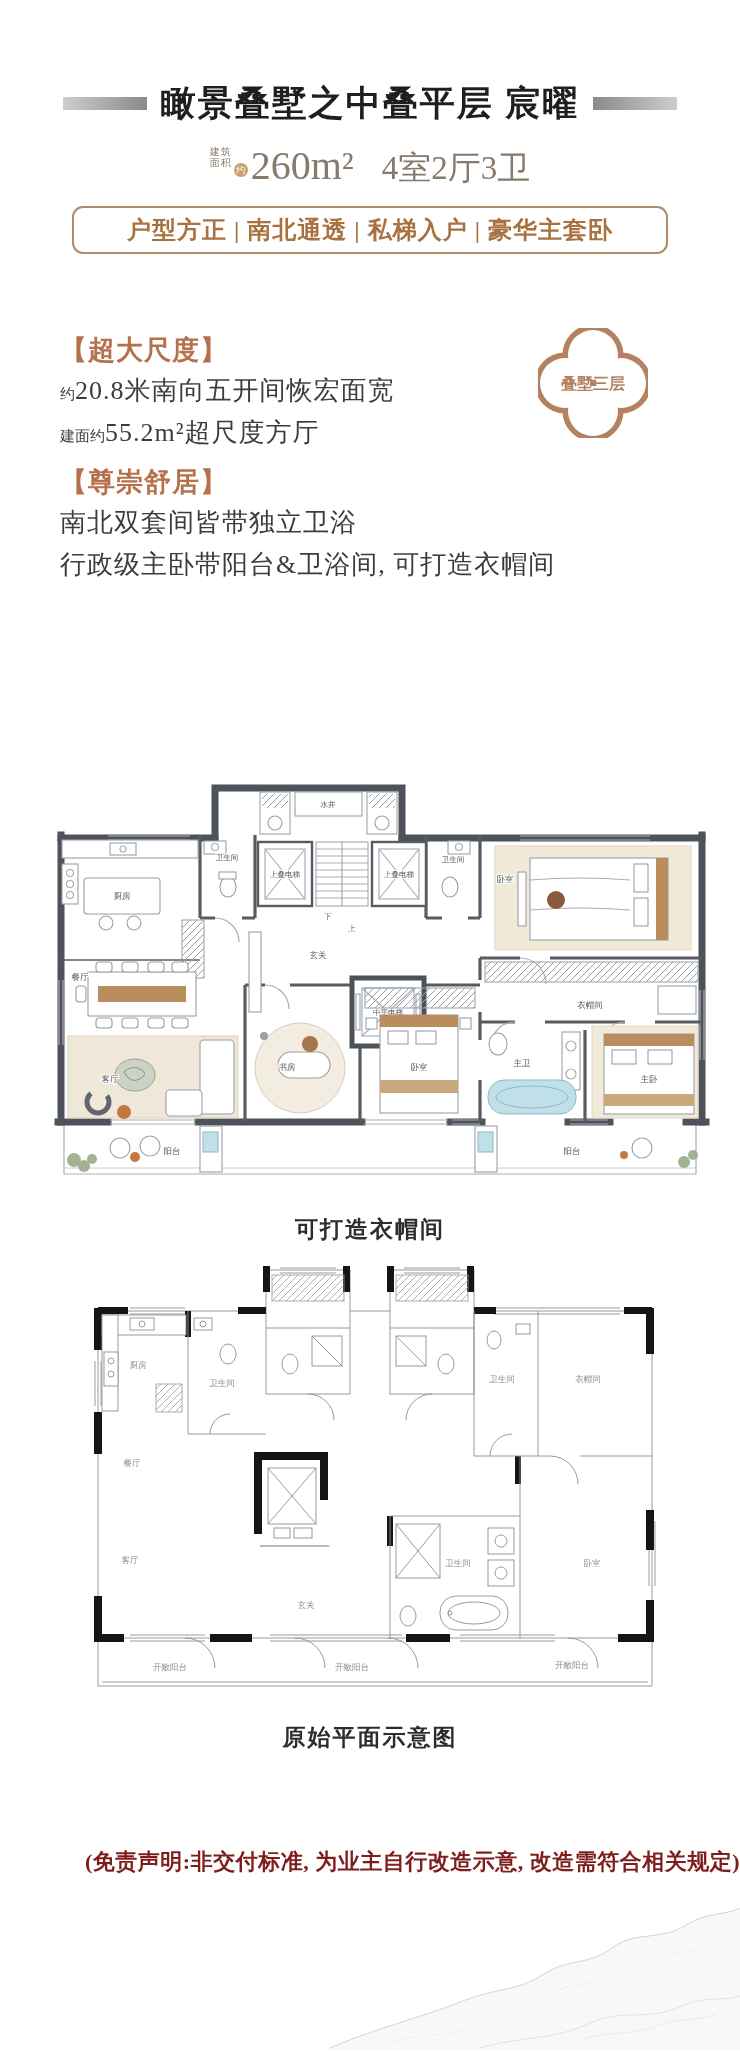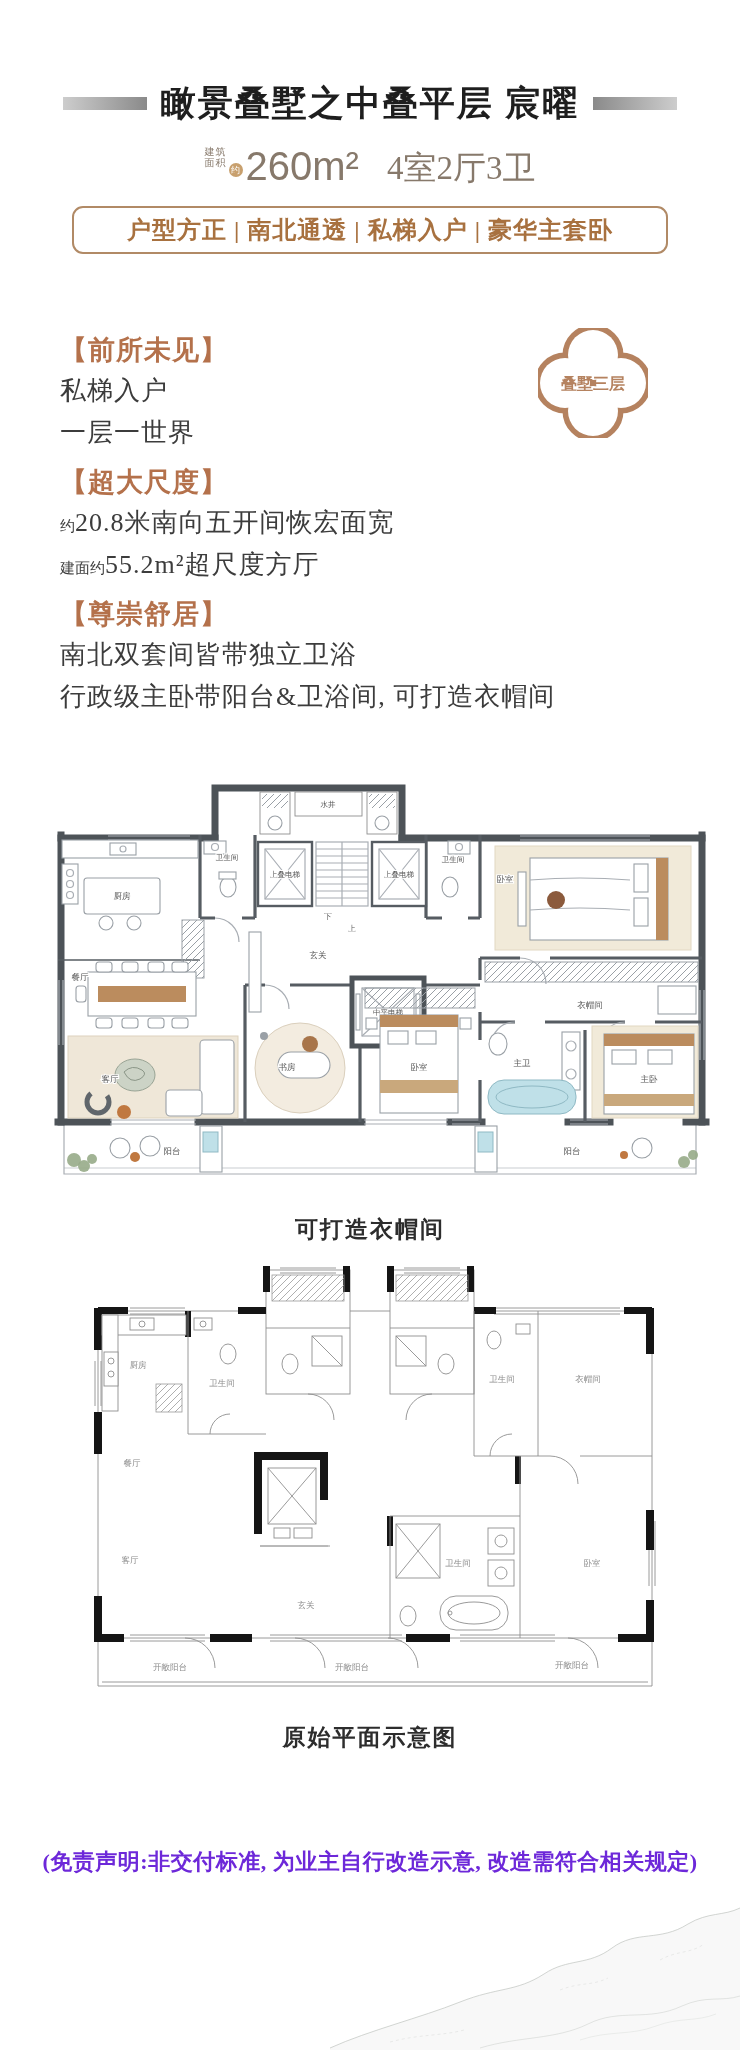--- a/index.html
+++ b/index.html
@@ -9,21 +9,21 @@
   
   .title-row{position:absolute;top:80px;left:0;right:0;display:flex;align-items:center;justify-content:center;gap:14px;}
   .bar{width:84px;height:13px;}
   .bar-l{background:linear-gradient(to right,#cdcdcd,#8a8a8a);}
   .bar-r{background:linear-gradient(to left,#cdcdcd,#8a8a8a);}
   .title{font-size:35px;font-weight:bold;color:#1e1e1e;letter-spacing:2px;white-space:nowrap;}
 
   .spec-row{position:absolute;top:146px;left:0;right:0;display:flex;align-items:flex-end;justify-content:center;color:#87796b;}
   .spec-build{display:flex;flex-direction:column;font-size:10px;line-height:11px;margin-bottom:18px;letter-spacing:1px;}
   .spec-dot{width:14px;height:14px;border-radius:50%;background:#c8a06e;color:#fff;font-size:9px;line-height:14px;text-align:center;margin:0 3px 9px 2px;}
-  .spec-area{font-size:40px;line-height:1;font-family:Liberation Sans, sans-serif;}
+  .spec-area{font-size:40px;line-height:1;font-family:Liberation Serif, serif;}
   .spec-rooms{font-size:33px;line-height:1.05;margin-left:28px;font-family:"Liberation Serif","DejaVu Serif",serif;}
 
   .feature-box{position:absolute;left:72px;right:72px;top:206px;height:44px;border:2px solid #b18a66;border-radius:11px;
                display:flex;align-items:center;justify-content:center;font-weight:bold;font-size:24px;color:#a8713f;
                letter-spacing:1px;font-family:"Liberation Serif","DejaVu Serif",serif;white-space:nowrap;}
 
   
   .sections{position:absolute;left:60px;top:330px;width:540px;font-family:"Liberation Serif","DejaVu Serif",serif;}
   .sec{margin-bottom:8px;}
   .sec-title{height:40px;line-height:40px;font-size:27px;font-weight:bold;color:#b4714b;letter-spacing:1px;}
@@ -31,21 +31,21 @@
   .sec-line .prefix{font-size:15px;letter-spacing:0;}
 
   .badge{position:absolute;left:538px;top:328px;width:110px;height:110px;}
 
   
   .plan1{position:absolute;left:50px;top:780px;}
   .plan2{position:absolute;left:90px;top:1266px;}
   .caption{position:absolute;left:0;right:0;text-align:center;font-size:23px;font-weight:bold;color:#2d2d2d;letter-spacing:2px;}
   .cap1{top:1214px;}
   .cap2{top:1722px;}
-  .disclaimer{position:absolute;top:1847px;left:0;right:0;text-align:center;font-size:22px;font-weight:bold;color:#6d28d9;
+  .disclaimer{position:absolute;top:1847px;left:0;right:0;text-align:right;font-size:22px;font-weight:bold;color:#7f1d1d;
               letter-spacing:.5px;font-family:"Liberation Serif","DejaVu Serif",serif;}
   .mountains{position:absolute;left:330px;top:1890px;}
 
   
   .wallstroke{stroke:#4d5358;stroke-width:7;fill:none;stroke-linecap:square;}
   .iwall{stroke:#565c62;stroke-width:3.2;fill:none;}
   .thin{stroke:#a9aeb4;stroke-width:1.2;fill:none;}
   .furn{fill:#ffffff;stroke:#9aa0a6;stroke-width:1.1;}
   .wood{fill:#bb8c5e;stroke:none;}
   .wood2{fill:#c9a87c;stroke:none;}
@@ -77,25 +77,20 @@
       <span>面积</span>
     </div>
     <div class="spec-dot">约</div>
     <div class="spec-area">260m²</div>
     <div class="spec-rooms">4室2厅3卫</div>
   </div>
 
   <div class="feature-box">户型方正 | 南北通透 | 私梯入户 | 豪华主套卧</div>
 
   <div class="sections">
-    <div class="sec">
-      <div class="sec-title">【前所未见】</div>
-      <div class="sec-line"><span class="prefix"></span><span>私梯入户</span></div>
-      <div class="sec-line"><span class="prefix"></span><span>一层一世界</span></div>
-    </div>
     <div class="sec">
       <div class="sec-title">【超大尺度】</div>
       <div class="sec-line"><span class="prefix">约</span><span>20.8米南向五开间恢宏面宽</span></div>
       <div class="sec-line"><span class="prefix">建面约</span><span>55.2m²超尺度方厅</span></div>
     </div>
     <div class="sec">
       <div class="sec-title">【尊崇舒居】</div>
       <div class="sec-line"><span class="prefix"></span><span>南北双套间皆带独立卫浴</span></div>
       <div class="sec-line"><span class="prefix"></span><span>行政级主卧带阳台&amp;卫浴间, 可打造衣帽间</span></div>
     </div>

